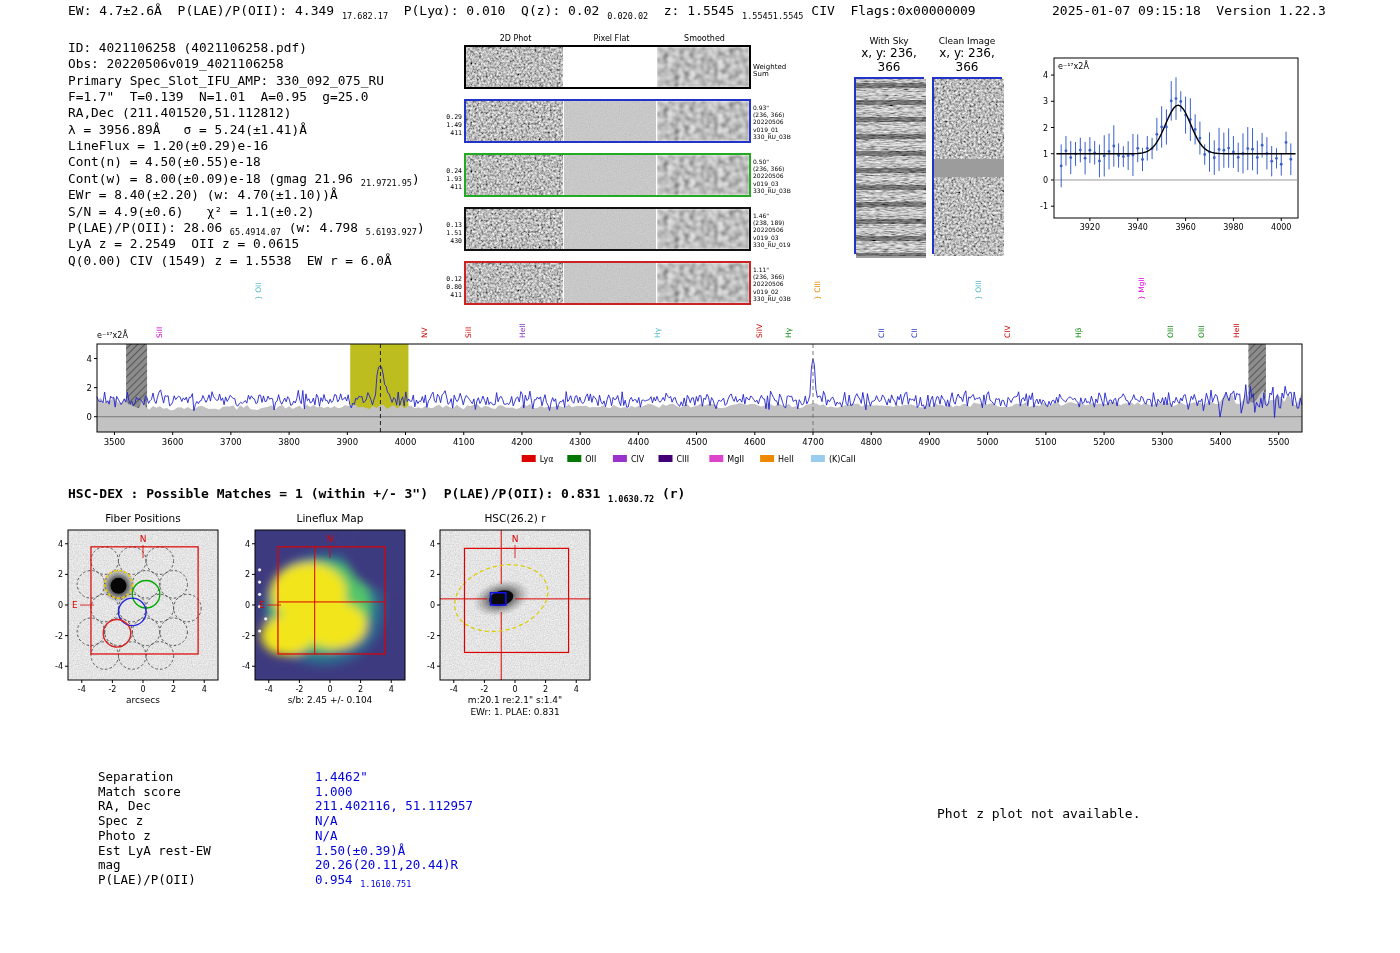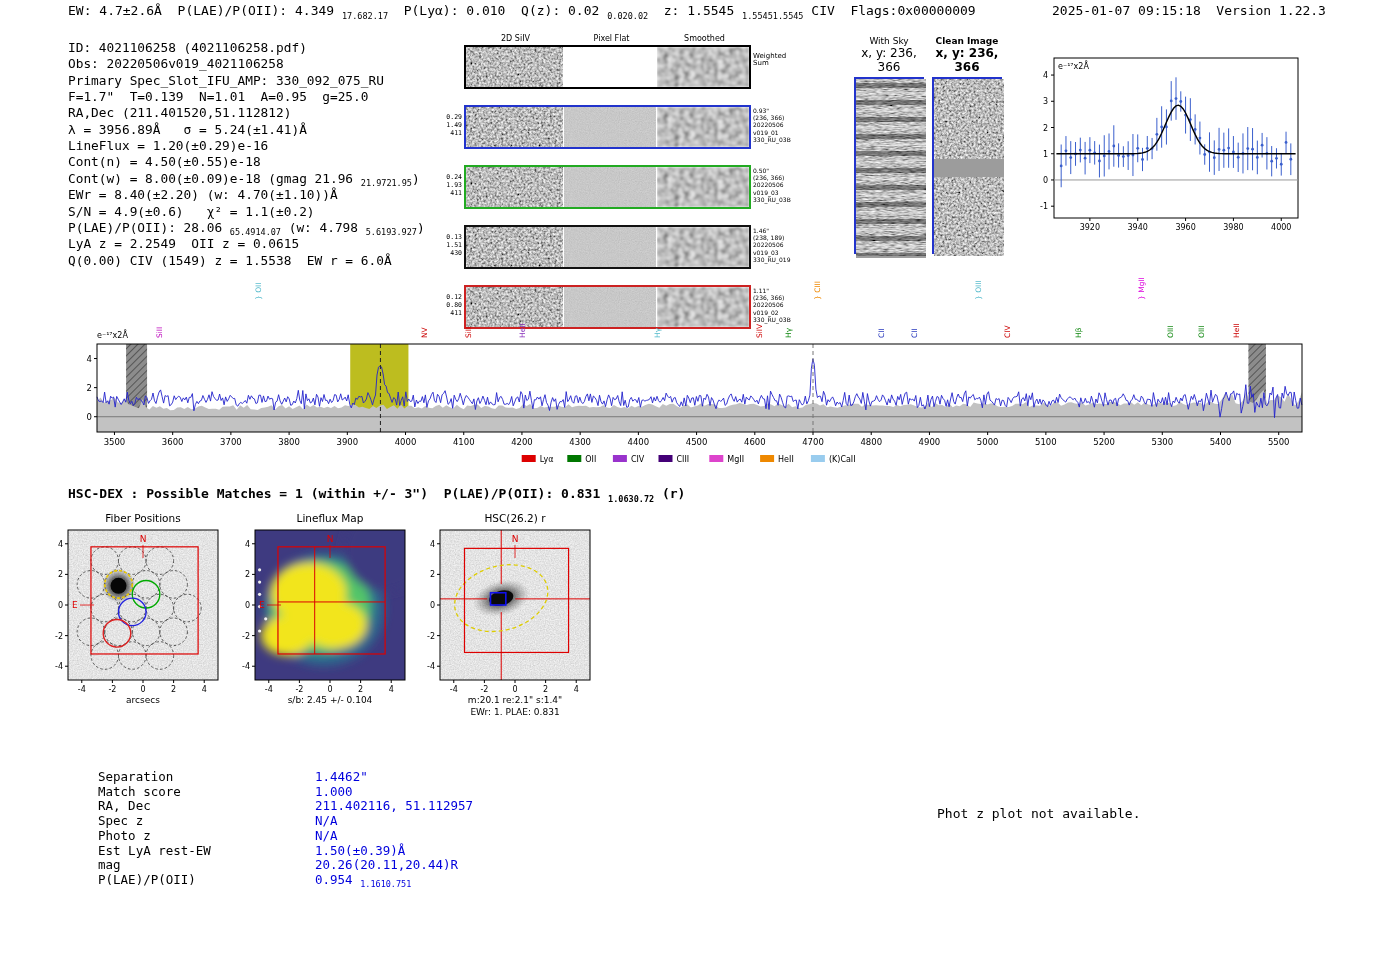--- a/index.html
+++ b/index.html
@@ -8,33 +8,33 @@
   .abs{position:absolute;}
   .mono{white-space:pre;font-size:13px;}
   #header{left:68px;top:3px;}
   #meta{left:1052px;top:3px;}
   #info{left:68px;top:40px;line-height:16.35px;font-size:12.8px;}
   .frac{display:inline-flex;flex-direction:row;font-size:8.5px;line-height:8px;vertical-align:-3.5px;}
   #cutouts{left:443px;top:34px;width:362px;}
   #cutout-headers{display:flex;font-family:"DejaVu Sans",sans-serif;font-size:8px;height:11px;}
   #cutout-headers span{display:block;text-align:center;}
   .ch-sp{width:23px;}.ch1{width:99px;}.ch2{width:93px;}.ch3{width:93px;}
-  .cutrow{display:flex;margin-bottom:16px;}
+  .cutrow{display:flex;margin-bottom:10px;align-items:center;}
   .cnums{width:21px;font-size:6.5px;line-height:8px;text-align:right;padding-right:2px;padding-top:8px;}
   .cpanels{display:flex;border:2px solid #000;background:#fff;height:44px;}
   .cpanels svg{display:block;margin-right:1px;}
   .cpanels svg:last-child{margin-right:0;}
   .clabels{font-size:6px;line-height:7.2px;padding-left:2px;padding-top:2px;font-family:"DejaVu Sans",sans-serif;width:50px;}
   .clabels.wsum{font-size:7px;padding-top:8px;}
   .skycol{width:74px;text-align:center;font-family:"DejaVu Sans",sans-serif;}
   .skycol .t1{font-size:9px;}
   .skycol .t2{font-size:12px;}
   .skycol svg{display:block;margin:3px auto 0;border:2px solid #2233cc;background:#888;}
   #withsky{left:852px;top:36px;}
-  #clean{left:930px;top:36px;font-weight:bold;}
+  #clean{left:930px;top:36px;}
   svg{overflow:visible;}
   svg text{font-family:"DejaVu Sans",sans-serif;}
   #gauss-chart{left:1018px;top:48px;}
   #spectrum-chart{left:85px;top:262px;}
   #hscdex{left:68px;top:486px;font-weight:bold;}
   #fiber-panel{left:36px;top:508px;}
   #lineflux-panel{left:223px;top:508px;}
   #hsc-panel{left:408px;top:508px;}
   #match-table{left:68px;top:770px;font-size:12.5px;line-height:14.7px;margin-left:30px;}
   .mrow{display:flex;}
@@ -127,21 +127,21 @@
   </defs>
 </svg>
 
 <div id="header" class="abs mono"><span>EW: 4.7±2.6Å  P(LAE)/P(OII): 4.349 </span><span class="frac"><span>17.68</span><span>2.17</span></span><span>  P(Lyα): 0.010  Q(z): 0.02 </span><span class="frac"><span>0.02</span><span>0.02</span></span><span>  z: 1.5545 </span><span class="frac"><span>1.5545</span><span>1.5545</span></span><span> CIV  Flags:0x00000009</span></div>
 <div id="meta" class="abs mono">2025-01-07 09:15:18  Version 1.22.3</div>
 <div id="info" class="abs mono"><div><span>ID: 4021106258 (4021106258.pdf)</span></div><div><span>Obs: 20220506v019_4021106258</span></div><div><span>Primary Spec_Slot_IFU_AMP: 330_092_075_RU</span></div><div><span>F=1.7"  T=0.139  N=1.01  A=0.95  g=25.0</span></div><div><span>RA,Dec (211.401520,51.112812)</span></div><div><span>λ = 3956.89Å   σ = 5.24(±1.41)Å</span></div><div><span>LineFlux = 1.20(±0.29)e-16</span></div><div><span>Cont(n) = 4.50(±0.55)e-18</span></div><div><span>Cont(w) = 8.00(±0.09)e-18 (gmag 21.96 </span><span class="frac"><span>21.97</span><span>21.95</span></span><span>)</span></div><div><span>EWr = 8.40(±2.20) (w: 4.70(±1.10))Å</span></div><div><span>S/N = 4.9(±0.6)   χ² = 1.1(±0.2)</span></div><div><span>P(LAE)/P(OII): 28.06 </span><span class="frac"><span>65.49</span><span>14.07</span></span><span> (w: 4.798 </span><span class="frac"><span>5.619</span><span>3.927</span></span><span>)</span></div><div><span>LyA z = 2.2549  OII z = 0.0615</span></div><div><span>Q(0.00) CIV (1549) z = 1.5538  EW r = 6.0Å</span></div></div>
 
 <div id="cutouts" class="abs">
   <div id="cutout-headers">
     <span class="ch-sp"></span>
-    <span class="ch1">2D SiIV</span>
+    <span class="ch1">2D Phot</span>
     <span class="ch2">Pixel Flat</span>
     <span class="ch3">Smoothed</span>
   </div>
   <div id="cutout-rows">
       <div class="cutrow">
         <div class="cnums"></div>
         <div class="cpanels" style="border-color: rgb(0, 0, 0);">
           <svg width="97" height="40">
             <rect x="0" y="0" width="97" height="40" fill="#888" filter="url(#nzB)"></rect>
           </svg>

